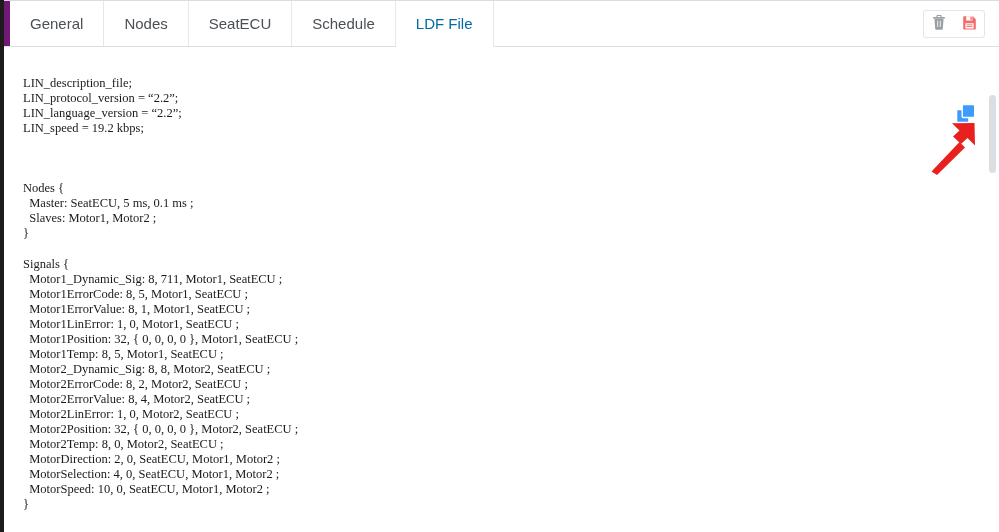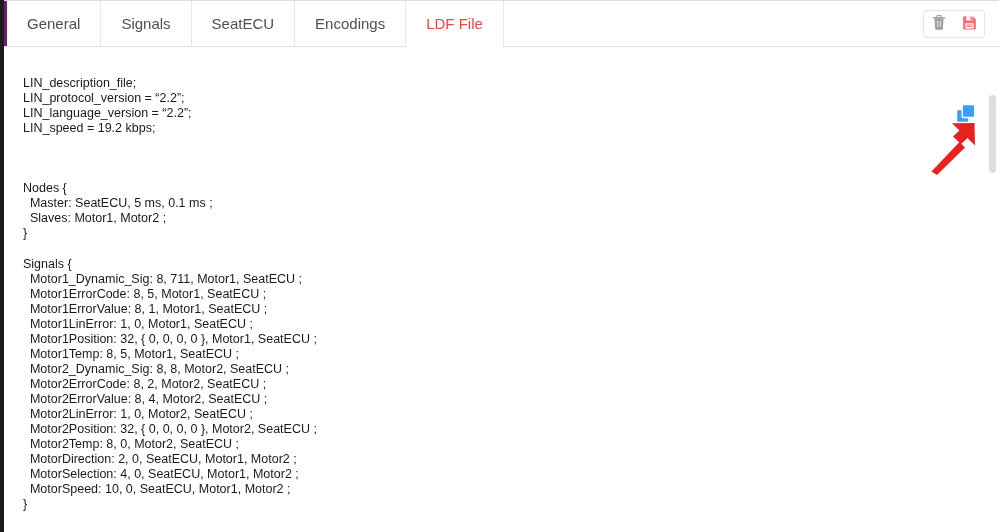--- a/index.html
+++ b/index.html
@@ -53,23 +53,23 @@
     padding: 0 20px;
     min-width: 74px;
     font-size: 15px;
     color: #4b4f56;
     border-right: 1px solid #e4e7ed;
     background: #ffffff;
     cursor: pointer;
     white-space: nowrap;
     box-sizing: border-box;
   }
-  .tab:first-child { border-left: 3px solid #701a75; }
+  .tab:first-child { border-left: 6px solid #701a75; }
   .tab.active {
-    color: #ef4444;
+    color: #0369a1;
     border-bottom: 1px solid #ffffff;
     margin-bottom: -1px;
     z-index: 4;
   }
   .tab-filler {
     flex: 1 1 auto;
     border-right: none;
     background: #ffffff;
     display: flex;
     align-items: center;
@@ -105,21 +105,21 @@
     position: relative;
     height: 485px;
     background: #ffffff;
     overflow: hidden;
   }
   .code {
     position: absolute;
     left: 19px;
     top: 29px;
     margin: 0;
-    font-family: Liberation Sans, sans-serif;
+    font-family: Liberation Serif, serif;
     font-size: 12.5px;
     line-height: 15.05px;
     color: #1a1a1a;
     letter-spacing: 0px;
     white-space: pre;
     -webkit-font-smoothing: none;
   }
 
   
   .copy-icon-wrap {
@@ -168,32 +168,32 @@
 <div class="window-edge"></div>
 
 <div class="app">
 
   <div class="tabbar">
 
     <div class="tab">
       <span>General</span>
     </div>
 
-
-    <div class="tab">
-      <span>Signals</span>
-    </div>
+    <div class="tab">
+      <span>Nodes</span>
+    </div>
+
 
     <div class="tab">
       <span>SeatECU</span>
     </div>
 
 
     <div class="tab">
-      <span>Encodings</span>
+      <span>Schedule</span>
     </div>
 
     <div class="tab active">
       <span>LDF File</span>
     </div>
 
     <div class="tab-filler">
       <div class="btn-group">
 
         <button class="tb-btn" title="Delete">

